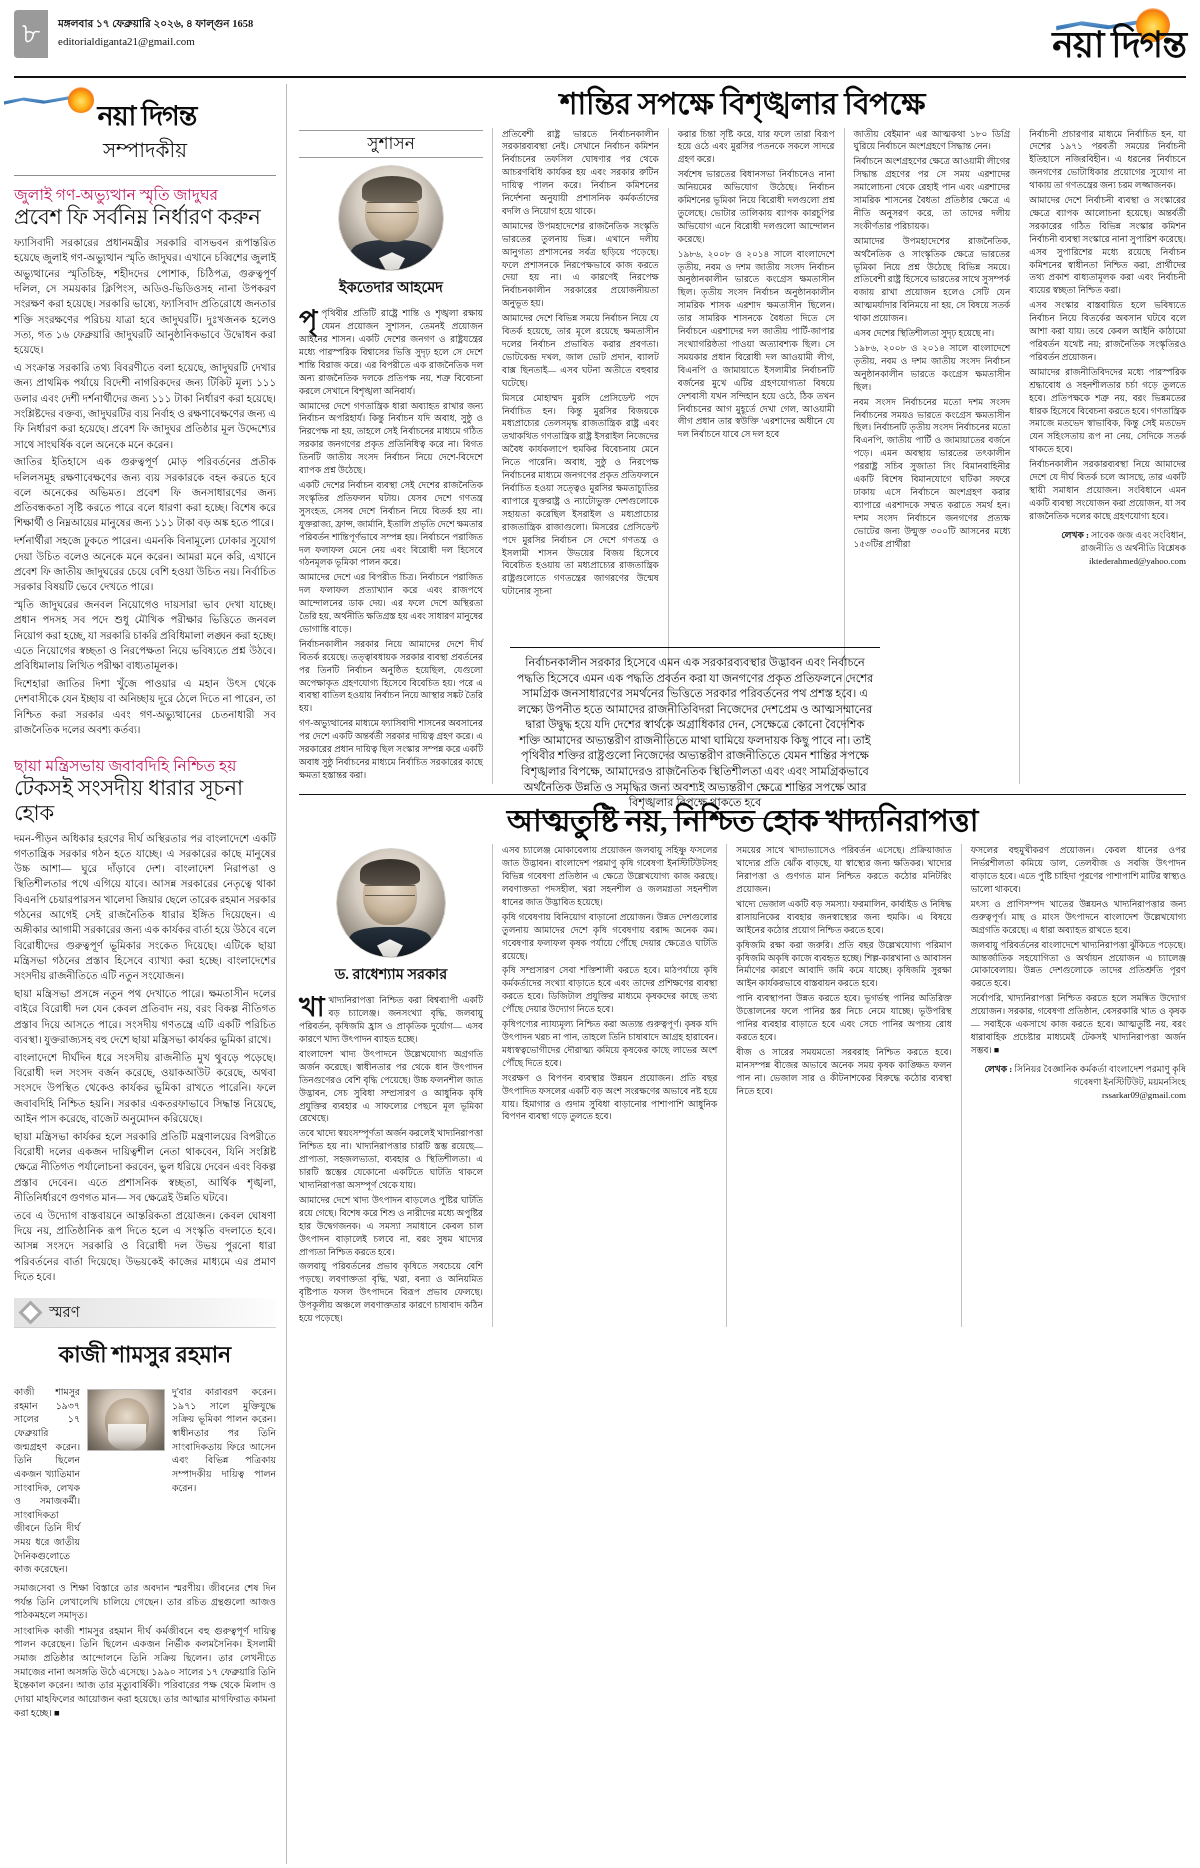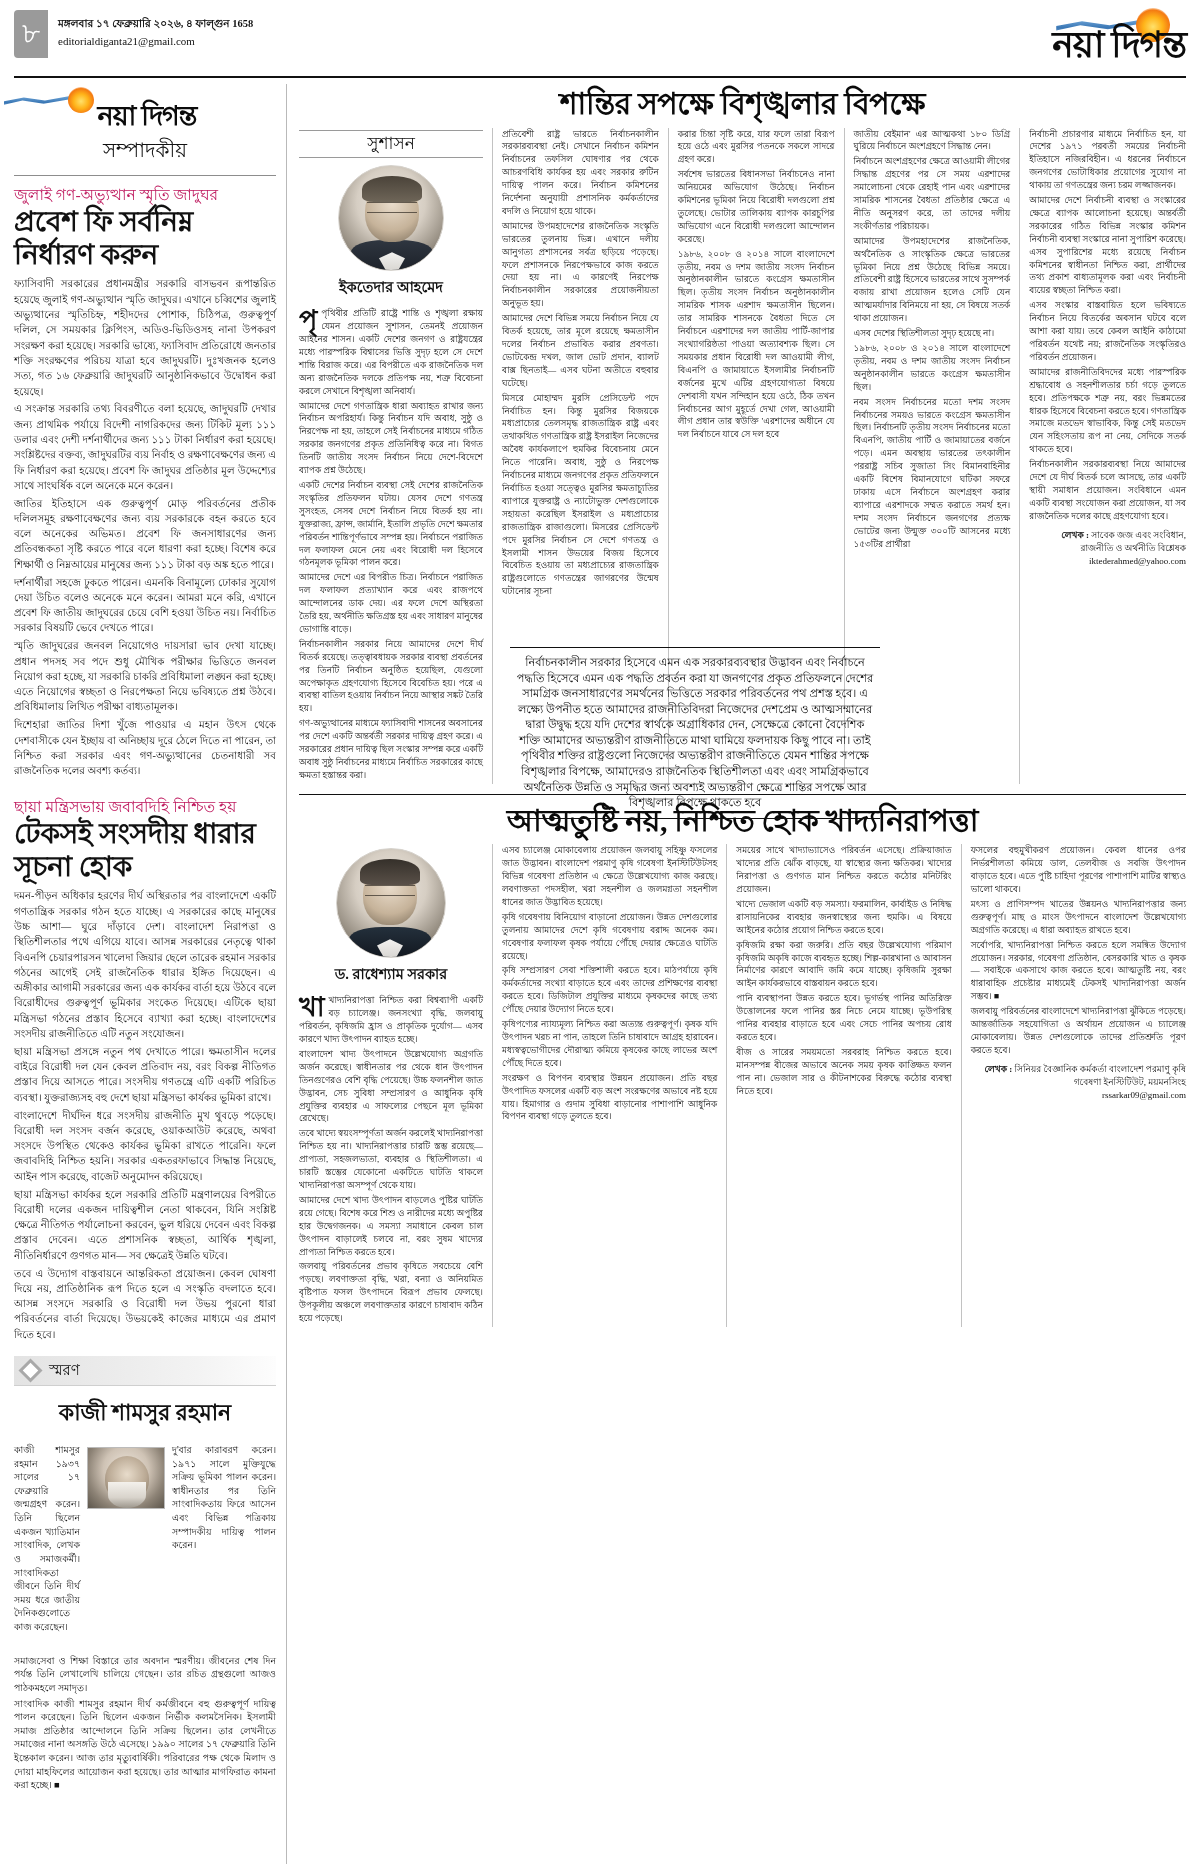--- a/index.html
+++ b/index.html
@@ -51,21 +51,21 @@
   
   .ed-logo { text-align:center; padding-top:4px; }
   .ed-logo .logo-wrap { justify-content:center; height:46px; }
   .ed-logo .logo-text { font-size:27px; padding-top:10px; }
   .ed-logo .logo-sun { left:54px; top:-1px; width:26px; height:26px; }
   .ed-logo .logo-swish { left:-10px; top:7px; width:66px; height:14px; }
   .ed-kicker { text-align:center; font-size:20px; margin-top:1px; color:#111; }
   .ed-rule { border:0; border-top:1px solid #8d8d8d; margin:7px 0 9px 0; }
 
   .ed-sub { font-size:15.5px; line-height:1.25; margin:0 0 1px 0; color:#be185d; }
-  .ed-title { font-size:28px; line-height:1.18; font-weight:bold; margin:0 0 5px 0; letter-spacing:-.2px; }
+  .ed-title { font-size:21px; line-height:1.18; font-weight:normal; margin:0 0 5px 0; letter-spacing:-.2px; }
   .ed-body { font-size:10.2px; line-height:1.5; text-align:justify; color:#111; }
   .ed-body p { margin:0 0 2.5px 0; text-indent:0; }
   .ed-gap { height:16px; }
 
   
   .smaran-bar {
     margin-top:14px; height:30px; display:flex; align-items:center; gap:10px;
     background:linear-gradient(90deg,#e3e3e3 0%, #f3f3f3 70%, #fdfdfd 100%);
     padding:0 8px; border-bottom:1px solid #cfcfcf;
   }
@@ -86,21 +86,21 @@
     position:relative; overflow:hidden;
   }
   .sm-photo::before {
     content:""; position:absolute; left:17px; top:8px; width:44px; height:46px; border-radius:50% 50% 46% 46%;
     background:radial-gradient(circle at 50% 40%, #e8dccb 0%, #b9a893 55%, #6f6456 100%);
   }
   .sm-photo::after {
     content:""; position:absolute; left:20px; top:34px; width:38px; height:26px; border-radius:0 0 50% 50%;
     background:linear-gradient(180deg,#f4f1ec 0%, #d8d3cb 60%, #9c968c 100%);
   }
-  .sm-body { font-size:9.4px; line-height:1.45; text-align:justify; margin-top:20px; }
+  .sm-body { font-size:9.4px; line-height:1.45; text-align:justify; margin-top:5px; }
   .sm-body p { margin:0 0 2px 0; }
 
   
   .main-headline {
     text-align:center; font-size:30px; font-weight:bold; letter-spacing:-.4px;
     margin:3px 0 6px 0; line-height:1.15; color:#0a0a0a;
   }
   .art-grid { display:flex; gap:9px; }
   .art-col { flex:1 1 0; min-width:0; }
   .art-col.c1 { flex:0 0 184px; }
@@ -371,22 +371,22 @@
             <p>বীজ ও সারের সময়মতো সরবরাহ নিশ্চিত করতে হবে। মানসম্পন্ন বীজের অভাবে অনেক সময় কৃষক কাঙ্ক্ষিত ফলন পান না। ভেজাল সার ও কীটনাশকের বিরুদ্ধে কঠোর ব্যবস্থা নিতে হবে।</p>
           </div>
         </div>
 
         <div class="colrule"></div>
 
         <div class="art-col">
           <div class="art-body">
             <p>ফসলের বহুমুখীকরণ প্রয়োজন। কেবল ধানের ওপর নির্ভরশীলতা কমিয়ে ডাল, তেলবীজ ও সবজি উৎপাদন বাড়াতে হবে। এতে পুষ্টি চাহিদা পূরণের পাশাপাশি মাটির স্বাস্থ্যও ভালো থাকবে।</p>
             <p>মৎস্য ও প্রাণিসম্পদ খাতের উন্নয়নও খাদ্যনিরাপত্তার জন্য গুরুত্বপূর্ণ। মাছ ও মাংস উৎপাদনে বাংলাদেশ উল্লেখযোগ্য অগ্রগতি করেছে। এ ধারা অব্যাহত রাখতে হবে।</p>
+            <p>জলবায়ু পরিবর্তনের বাংলাদেশে খাদ্যনিরাপত্তা ঝুঁকিতে পড়েছে। আন্তর্জাতিক সহযোগিতা ও অর্থায়ন প্রয়োজন এ চ্যালেঞ্জ মোকাবেলায়। উন্নত দেশগুলোকে তাদের প্রতিশ্রুতি পূরণ করতে হবে।</p>
             <p>সর্বোপরি, খাদ্যনিরাপত্তা নিশ্চিত করতে হলে সমন্বিত উদ্যোগ প্রয়োজন। সরকার, গবেষণা প্রতিষ্ঠান, বেসরকারি খাত ও কৃষক— সবাইকে একসাথে কাজ করতে হবে। আত্মতুষ্টি নয়, বরং ধারাবাহিক প্রচেষ্টার মাধ্যমেই টেকসই খাদ্যনিরাপত্তা অর্জন সম্ভব। ■</p>
-            <p>জলবায়ু পরিবর্তনের বাংলাদেশে খাদ্যনিরাপত্তা ঝুঁকিতে পড়েছে। আন্তর্জাতিক সহযোগিতা ও অর্থায়ন প্রয়োজন এ চ্যালেঞ্জ মোকাবেলায়। উন্নত দেশগুলোকে তাদের প্রতিশ্রুতি পূরণ করতে হবে।</p>
           </div>
           <div class="credit">
             <span class="lbl">লেখক :</span>
             <span>সিনিয়র বৈজ্ঞানিক কর্মকর্তা বাংলাদেশ পরমাণু কৃষি গবেষণা ইনস্টিটিউট, ময়মনসিংহ</span>
             <div>rssarkar09@gmail.com</div>
           </div>
         </div>
       </div>
 
     </div>

